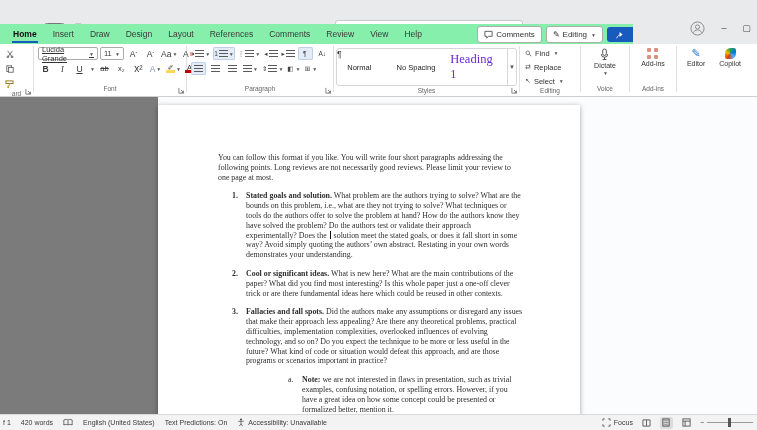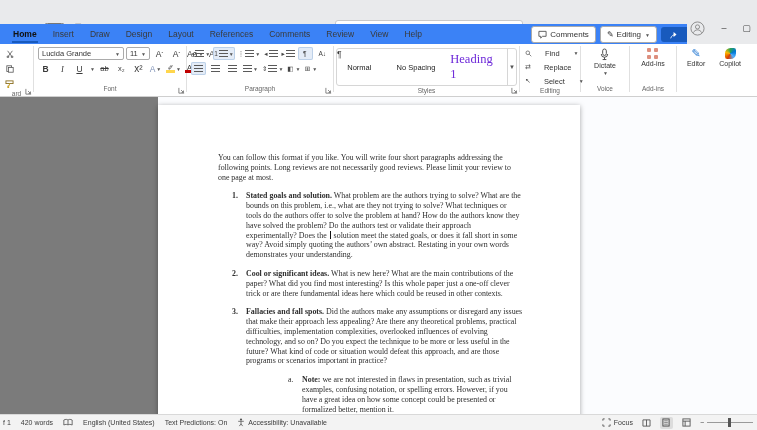--- a/index.html
+++ b/index.html
@@ -14,21 +14,21 @@
   .tbic{display:inline-flex;align-items:center;justify-content:center;width:14px;height:16px;color:#444;font-size:10px;cursor:default;}
   .tbic.sm{font-size:8px;width:10px;}
   .tb-title{margin-left:12px;font-size:8.5px;color:#1b1b1b;white-space:nowrap;display:flex;align-items:center;gap:3px;}
   .chev{font-size:6px;color:#444;}
   .searchbox{position:absolute;left:335px;top:4px;width:188px;height:15px;background:#fff;border:1px solid #c9c9c9;border-radius:3px;display:flex;align-items:center;padding-left:16px;box-sizing:border-box;gap:4px;}
   .searchbox input{border:none;outline:none;font-size:8px;color:#333;width:120px;background:transparent;font-family:"Liberation Sans",sans-serif;}
   .searchbox input::placeholder{color:#5f5f5f;}
   .tb-right{position:absolute;right:6px;top:0;height:24px;display:flex;align-items:center;gap:16px;}
   .winbtn{font-size:9px;color:#444;}
   
-  .tabsrow{position:absolute;top:24px;left:0;width:687px;height:20px;background:#3b82f6;display:flex;align-items:center;}
+  .tabsrow{position:absolute;top:24px;left:0;width:633px;height:20px;background:#86efac;display:flex;align-items:center;}
   .tabs{display:flex;align-items:center;gap:2px;padding-left:6px;}
   .tab{font-size:8.5px;color:#3a3a3a;padding:3px 7px 4px;position:relative;white-space:nowrap;}
   .tab.active{color:#111;font-weight:bold;}
   .tab.active::after{content:"";position:absolute;left:6px;right:6px;bottom:0;height:2px;background:#185abd;}
   .tr-right{position:absolute;right:0;top:2px;display:flex;align-items:center;gap:4px;}
   .pillbtn{height:15px;border:1px solid #ababab;border-radius:3px;background:#fff;display:flex;align-items:center;gap:3px;padding:0 6px;font-size:8px;color:#333;}
   .sharebtn{height:15px;width:26px;background:#185abd;border-radius:3px 0 0 3px;display:flex;align-items:center;justify-content:center;color:#fff;}
   
   .ribbon{position:absolute;top:44px;left:0;width:757px;height:53px;background:#fff;border-bottom:1px solid #cfcfcf;box-sizing:border-box;display:flex;}
   .grp{position:relative;display:flex;flex-direction:column;height:52px;box-sizing:border-box;}
@@ -45,21 +45,21 @@
   .plines{width:9px;height:7px;display:inline-block;background:repeating-linear-gradient(to bottom,#5a5a5a 0 1px,transparent 1px 3px);}
   .mk{font-size:6.5px;color:#444;margin-right:1px;}
   .bar{display:block;width:9px;height:3px;margin-top:-1px;}
   .stk{display:flex;flex-direction:column;align-items:center;line-height:1;}
   
   .gallery{display:flex;align-items:stretch;gap:12px;border:1px solid #d6d6d6;border-radius:3px;margin:1px 2px;height:38px;box-sizing:border-box;}
   .styleitem{width:72px;display:flex;align-items:center;justify-content:center;font-size:7.5px;color:#222;}
   .styleitem.h1{font-family:"Liberation Serif",serif;font-size:12.5px;color:#6d28d9;}
   .stylemore{width:13px;border-left:1px solid #d6d6d6;display:flex;align-items:center;justify-content:center;font-size:6px;color:#555;}
   
-  .edrow{display:flex;align-items:center;gap:13px;font-size:7.5px;color:#333;height:12px;}
+  .edrow{display:flex;align-items:center;gap:3px;font-size:7.5px;color:#333;height:12px;}
   .bigbtn{display:flex;flex-direction:column;align-items:center;font-size:7px;color:#333;gap:1px;padding:1px 4px;}
   
   .gridic{width:11px;height:11px;position:relative;display:inline-block;}
   .gridic i{position:absolute;width:4px;height:4px;background:#dd8f7e;border-radius:1px;}
   .gridic i:nth-child(1){left:0;top:0}.gridic i:nth-child(2){right:0;top:0}
   .gridic i:nth-child(3){left:0;bottom:0}.gridic i:nth-child(4){right:0;bottom:0}
   .copic{width:11px;height:11px;border-radius:50% 20% 50% 20%;background:conic-gradient(from 210deg,#d83b01,#ffb900,#2ea44e,#0078d4,#50b0ff,#d83b01);}
   .edic{color:#2b7cd3;font-size:11px;line-height:1;}
   
   .docarea{position:absolute;top:97px;left:0;width:757px;height:317px;background:#fbfcfe;overflow:hidden;}
@@ -195,21 +195,21 @@
           <path d="M3.5 3.5L6.3 6.3M6.3 4v2.3H4" fill="none" stroke="#777"></path>
         </svg>
     </div>
   </div>
   <div class="vdiv"></div>
 
   <div class="grp" style="width:152px;">
     <div class="gc" style="padding-left:4px;">
       <div class="col2">
         <div class="rowb">
-          <span class="combo" style="width:86px;">
+          <span class="combo" style="width:60px;text-decoration:underline;">
             <span>Lucida Grande</span>
             <span class="dd">▼</span>
           </span>
           <span class="combo" style="width:24px;">
             <span>11</span>
             <span class="dd">▼</span>
           </span>
           <span class="btn">
               <span>A</span>
               <sup style="font-size:5px">ˆ</sup>

